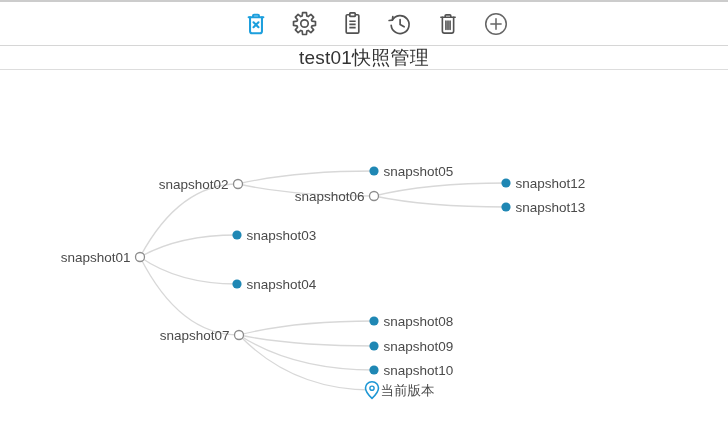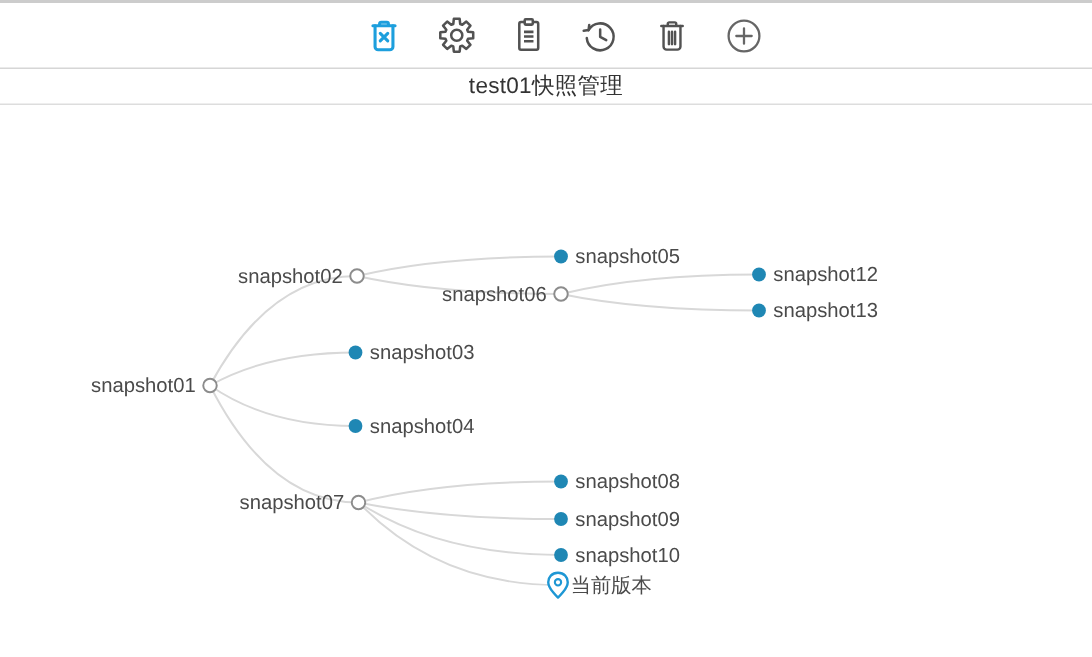--- a/index.html
+++ b/index.html
@@ -16,21 +16,21 @@
   .tool-btn{
     background:none;border:none;padding:0;width:28px;height:28px;
     display:flex;align-items:center;justify-content:center;cursor:pointer;
   }
   .tool-btn svg{display:block;}
   .titlebar{
     height:23px;border-bottom:1px solid #dddddd;
     display:flex;align-items:center;justify-content:center;
   }
   .titlebar .title{
-    font-size:15px;color:#333333;letter-spacing:0.2px;
+    font-size:19px;color:#333333;letter-spacing:0.2px;
   }
   .tree-wrap{position:relative;width:728px;height:367px;}
   .tree-wrap svg{display:block;}
   .tree-node{cursor:pointer;}
 </style>
 </head>
 <body>
 
 <div class="toolbar">
 

